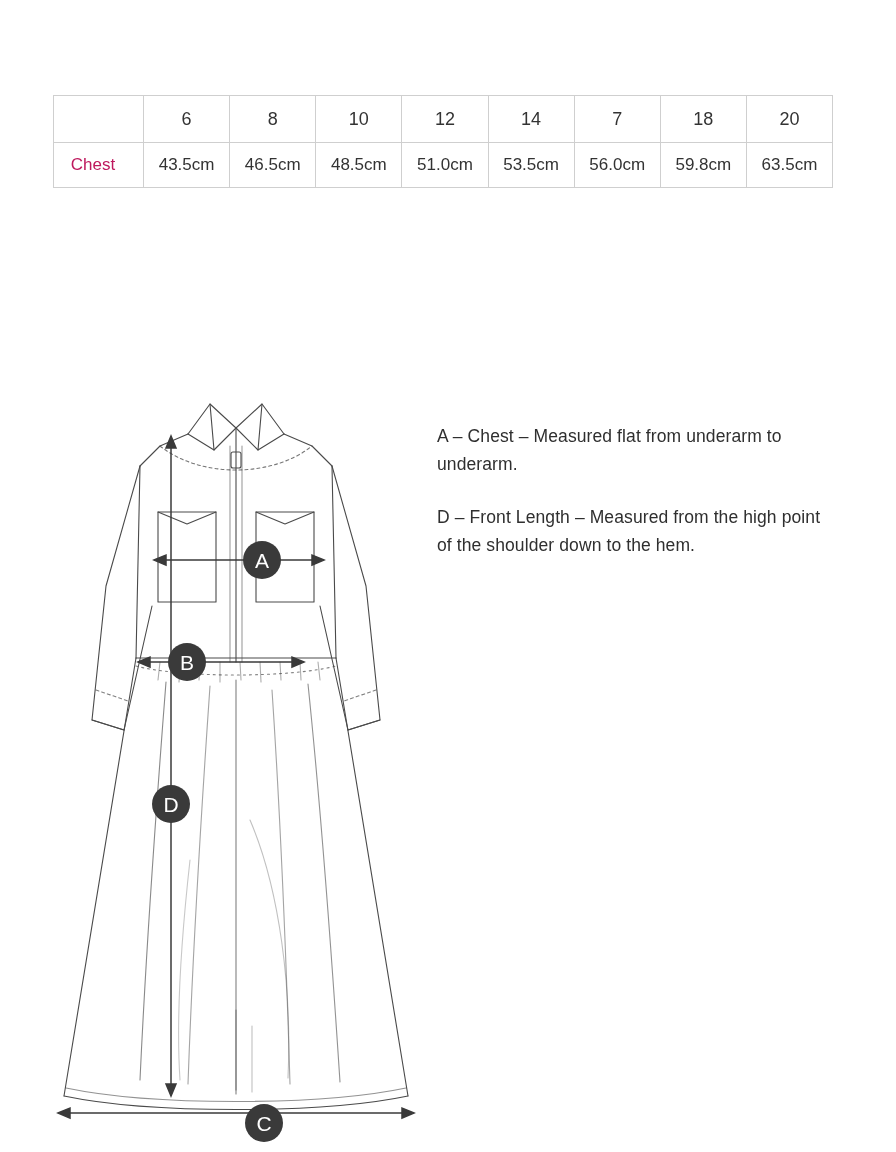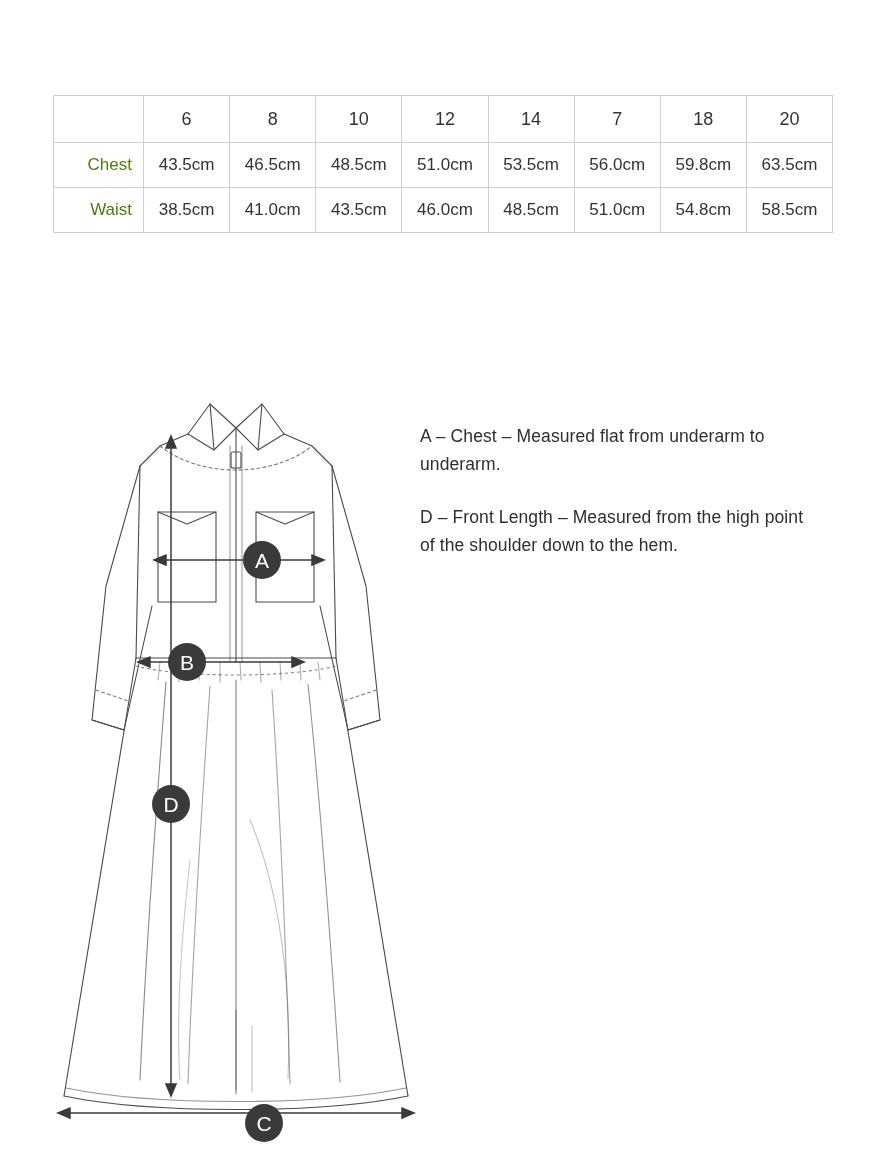--- a/index.html
+++ b/index.html
@@ -37,25 +37,25 @@
     padding: 0;
     height: 44px;
     vertical-align: middle;
   }
   table.size-table thead th {
     height: 46px;
     font-size: 18px;
   }
   table.size-table .rowhead {
     width: 78px;
-    text-align: right;
+    text-align: center;
     padding-right: 11px;
     font-size: 17px;
     line-height: 1.25;
-    color: #4d7c0f;
+    color: #be185d;
   }
   table.size-table tbody tr.tall td { height: 68px; }
   table.size-table .corner { border-top-color: #cfcfcf; }
 
   
   #lower {
     position: absolute;
     left: 0;
     top: 390px;
     width: 896px;
@@ -74,21 +74,21 @@
 
   .badge-label {
     font-family: "Liberation Sans", sans-serif;
     font-size: 21px;
     fill: #ffffff;
   }
 
   
   #legend {
     position: absolute;
-    left: 420px;
+    left: 437px;
     top: 32px;
     width: 400px;
   }
   #legend p {
     margin: 0 0 24px 0;
     font-size: 17.5px;
     line-height: 1.62;
     color: #2f2f2f;
     letter-spacing: 0.1px;
   }
@@ -117,31 +117,20 @@
         <td class="rowhead">Chest</td>
         <td>43.5cm</td>
         <td>46.5cm</td>
         <td>48.5cm</td>
         <td>51.0cm</td>
         <td>53.5cm</td>
         <td>56.0cm</td>
         <td>59.8cm</td>
         <td>63.5cm</td>
       </tr>
-      <tr>
-        <td class="rowhead">Waist</td>
-        <td>38.5cm</td>
-        <td>41.0cm</td>
-        <td>43.5cm</td>
-        <td>46.0cm</td>
-        <td>48.5cm</td>
-        <td>51.0cm</td>
-        <td>54.8cm</td>
-        <td>58.5cm</td>
-      </tr>
     </tbody>
   </table>
 </div>
 
 <div id="lower">
 
   <div id="illustration">
     <svg width="390" height="762" viewBox="0 0 390 762" xmlns="http://www.w3.org/2000/svg">
       <g fill="none" stroke="#4a4a4a" stroke-width="1.1" stroke-linejoin="round" stroke-linecap="round">
 

